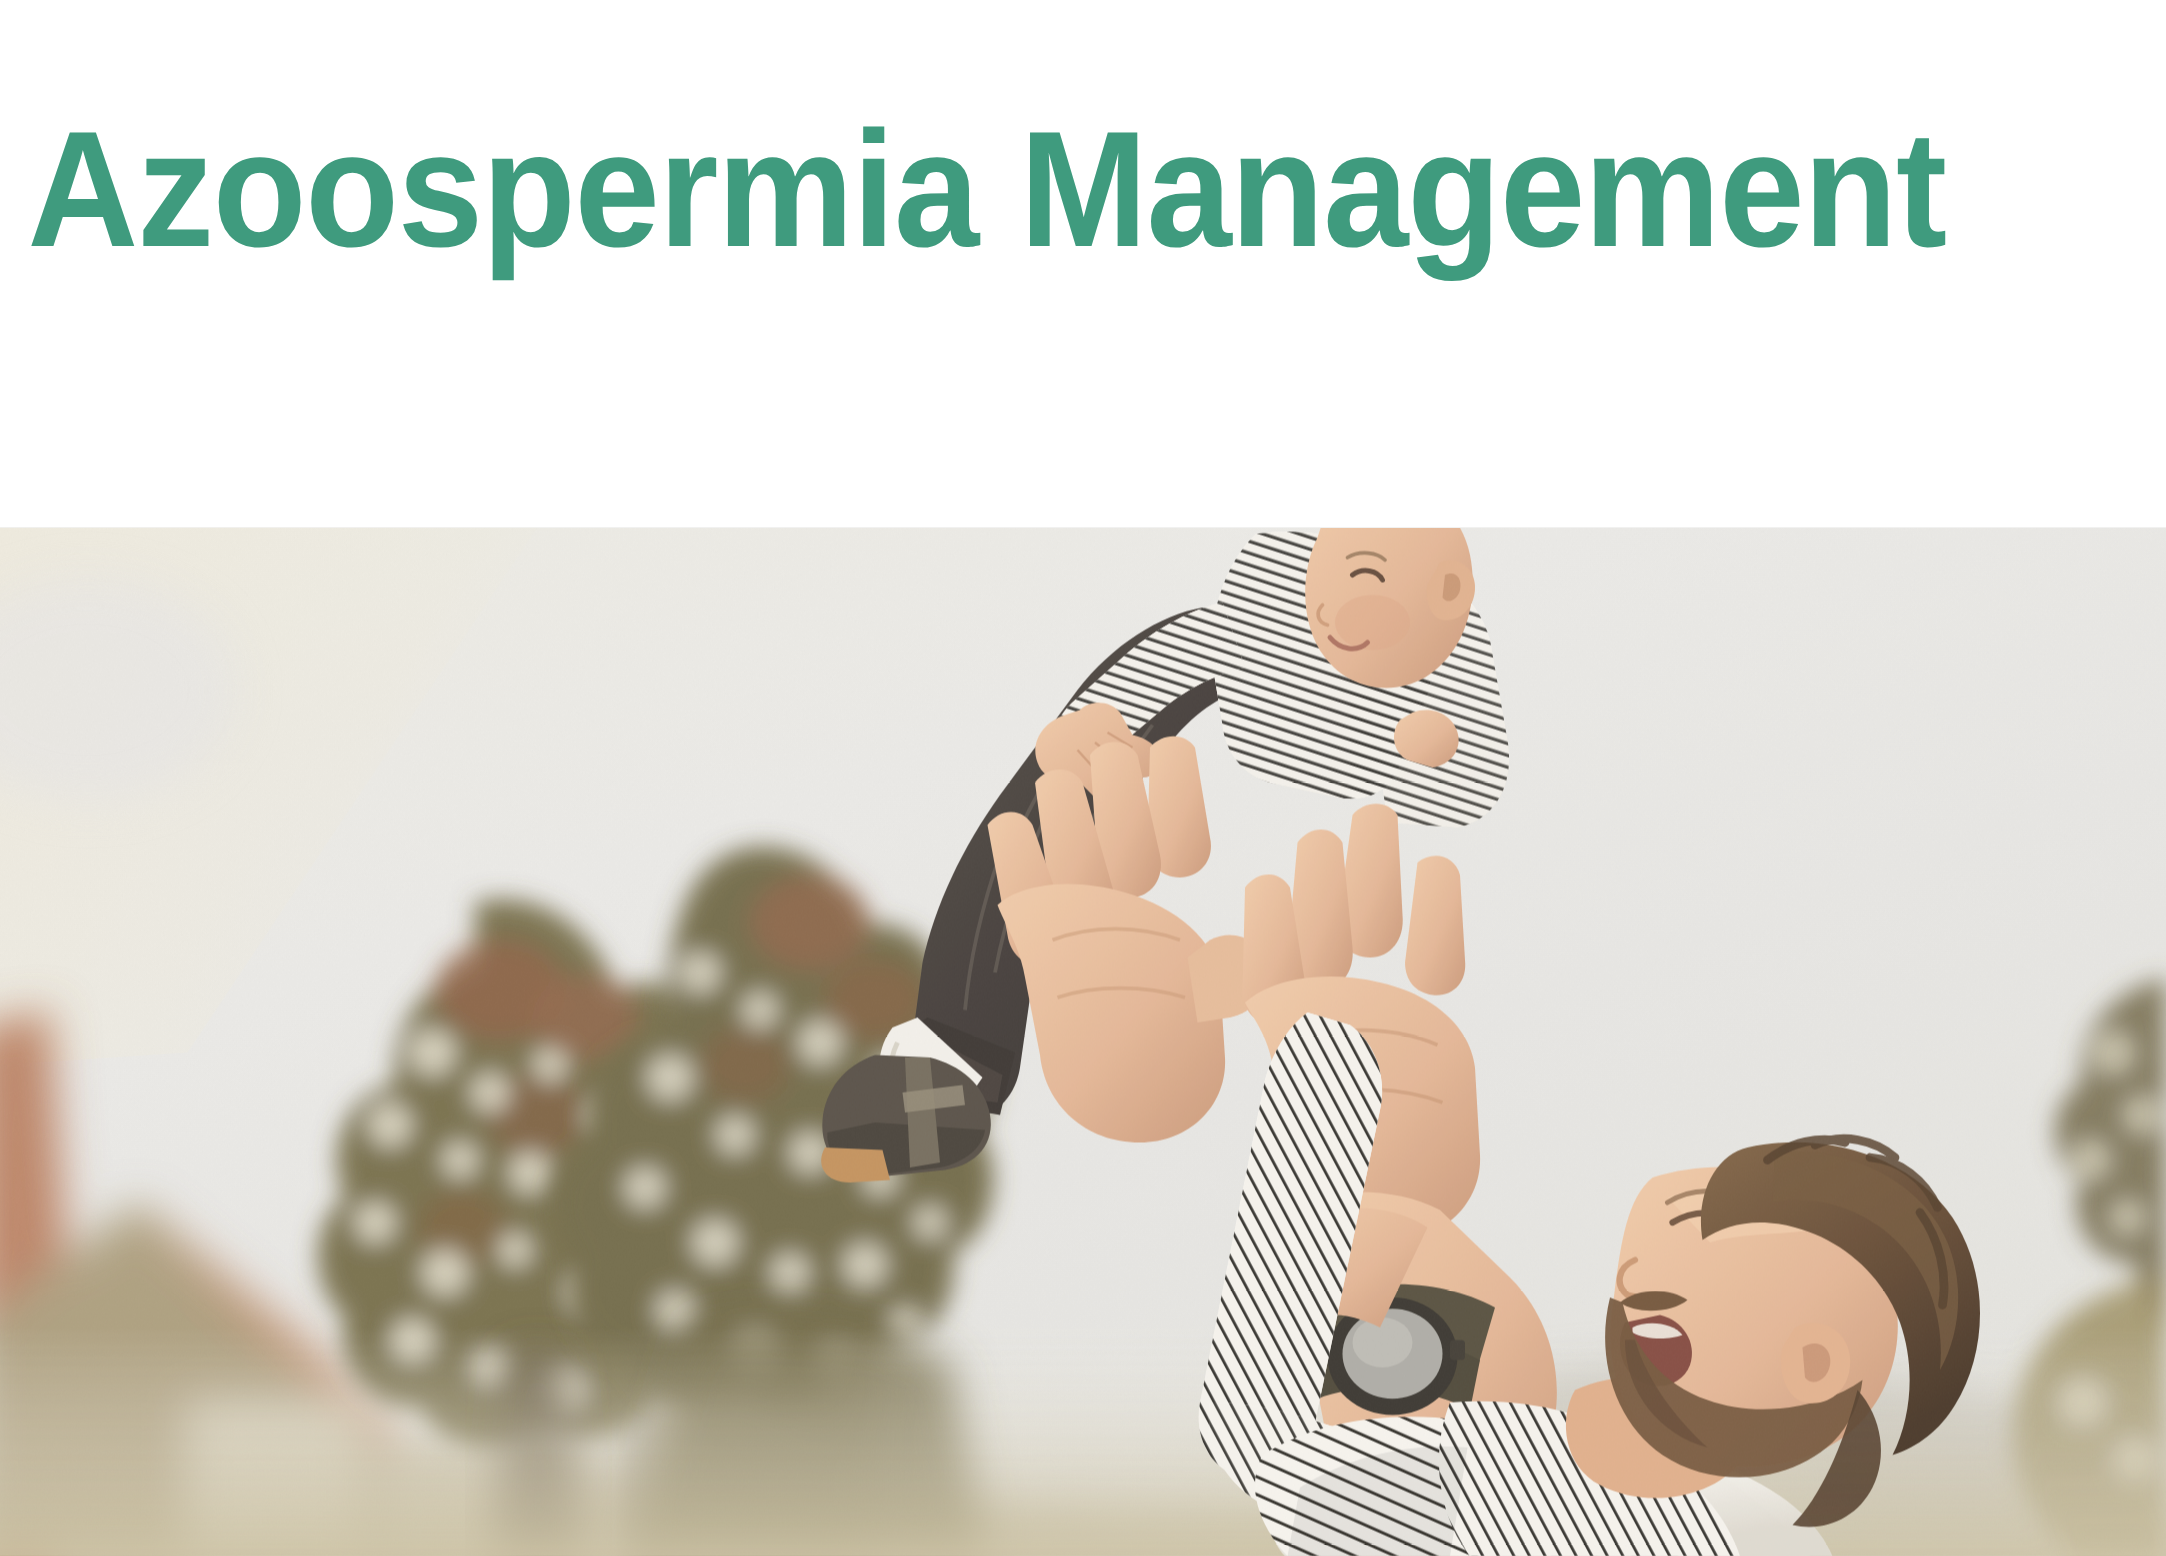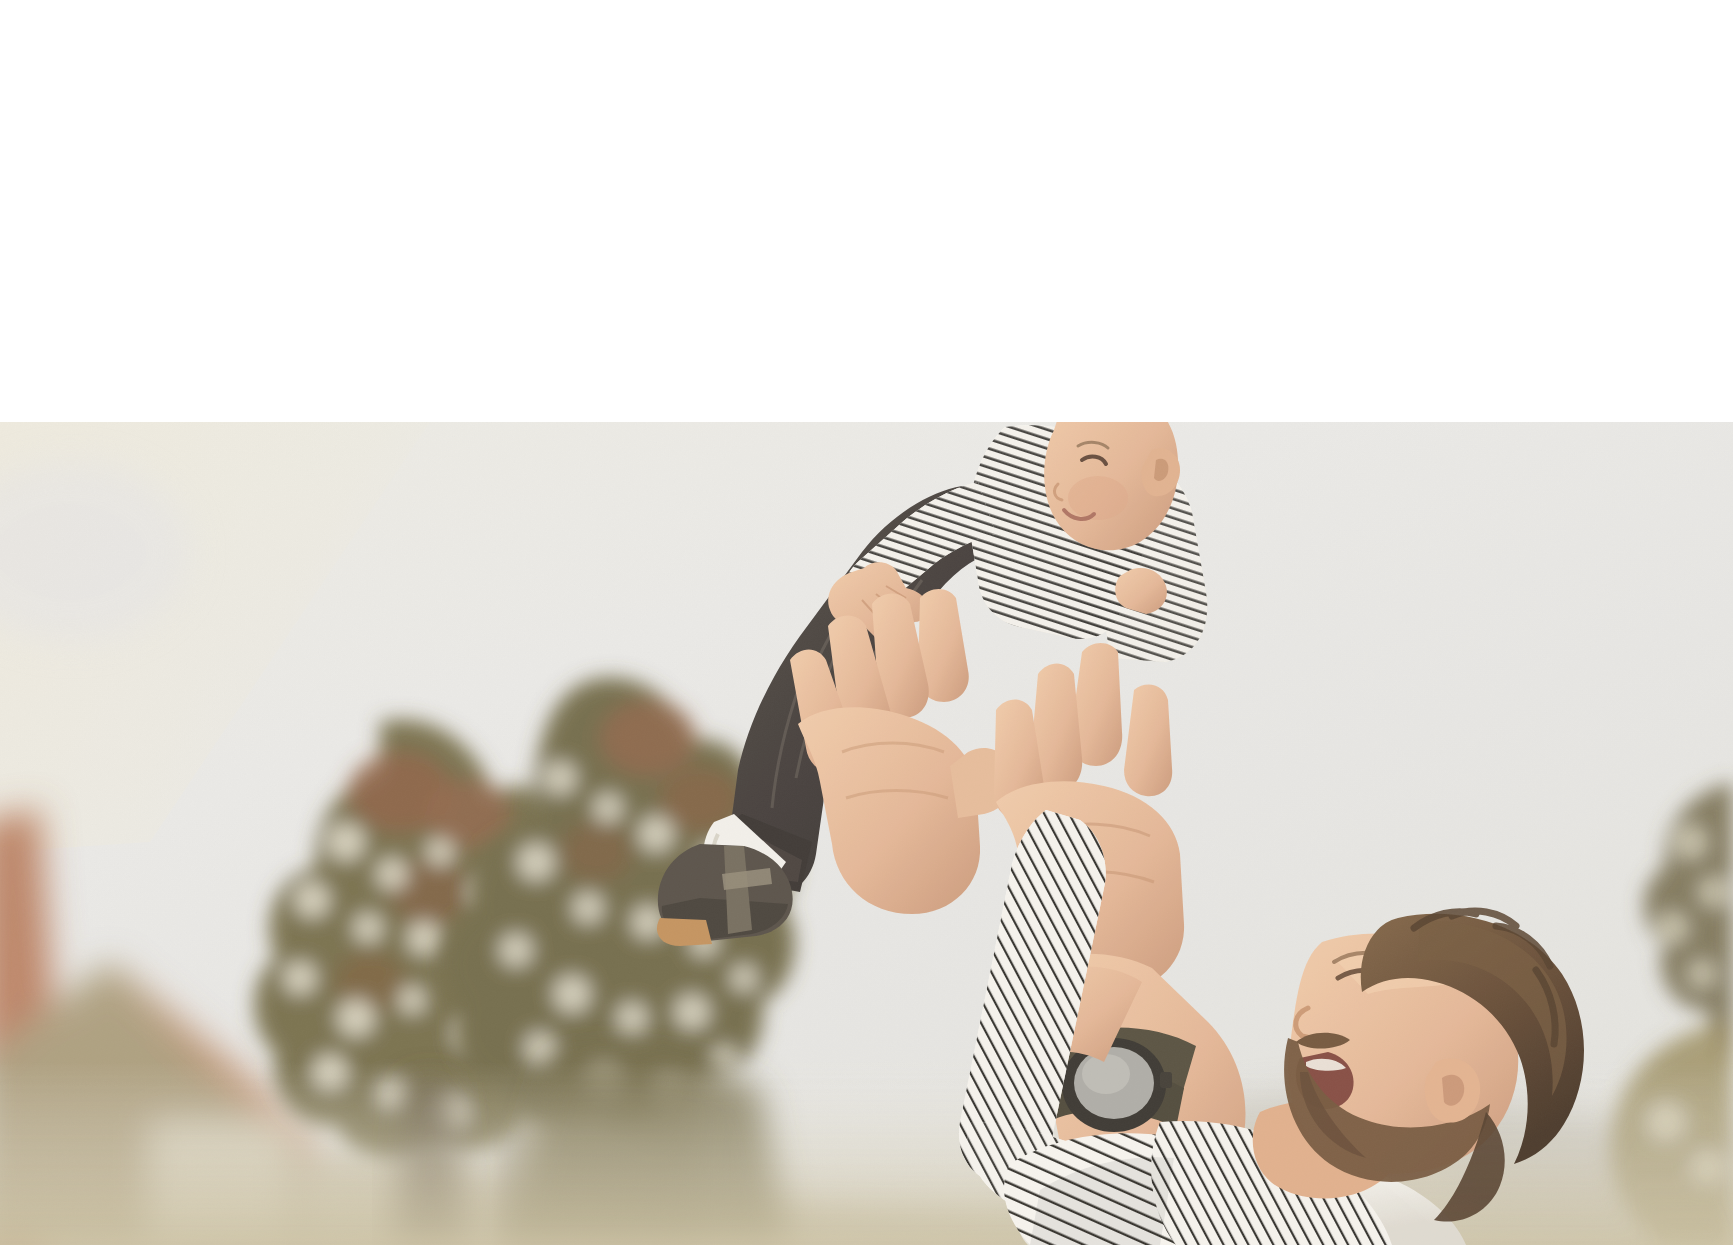--- a/index.html
+++ b/index.html
@@ -64,20 +64,23 @@
     display: block;
     width: 1733px;
     height: 823px;
   }
 </style>
 </head>
 <body>
 
 <div class="page">
 
+  <div class="header-band">
+    <h1 class="page-title">Azoospermia Management</h1>
+  </div>
 
   <div class="hero-photo">
     <svg viewBox="0 0 1733 823" preserveAspectRatio="none" role="img" aria-label="father tossing baby in the air outdoors">
       <defs>
 
         <linearGradient id="skyGrad" x1="0" y1="0" x2="0.75" y2="1">
           <stop offset="0%" stop-color="#ecebe4"></stop>
           <stop offset="35%" stop-color="#e9e9e7"></stop>
           <stop offset="100%" stop-color="#e2e2de"></stop>
         </linearGradient>

